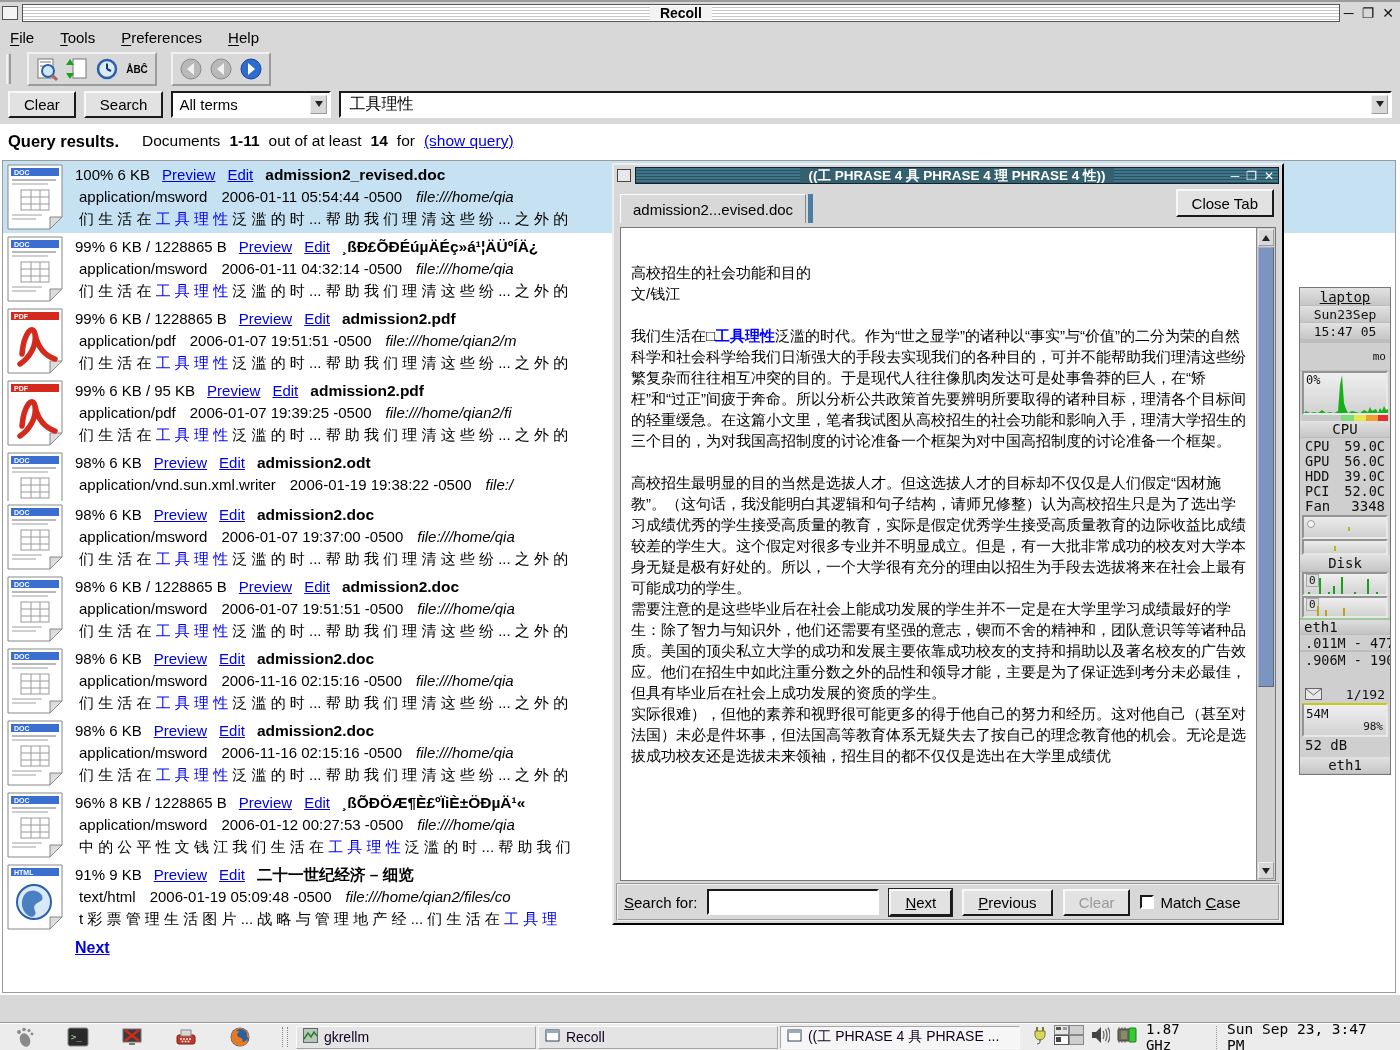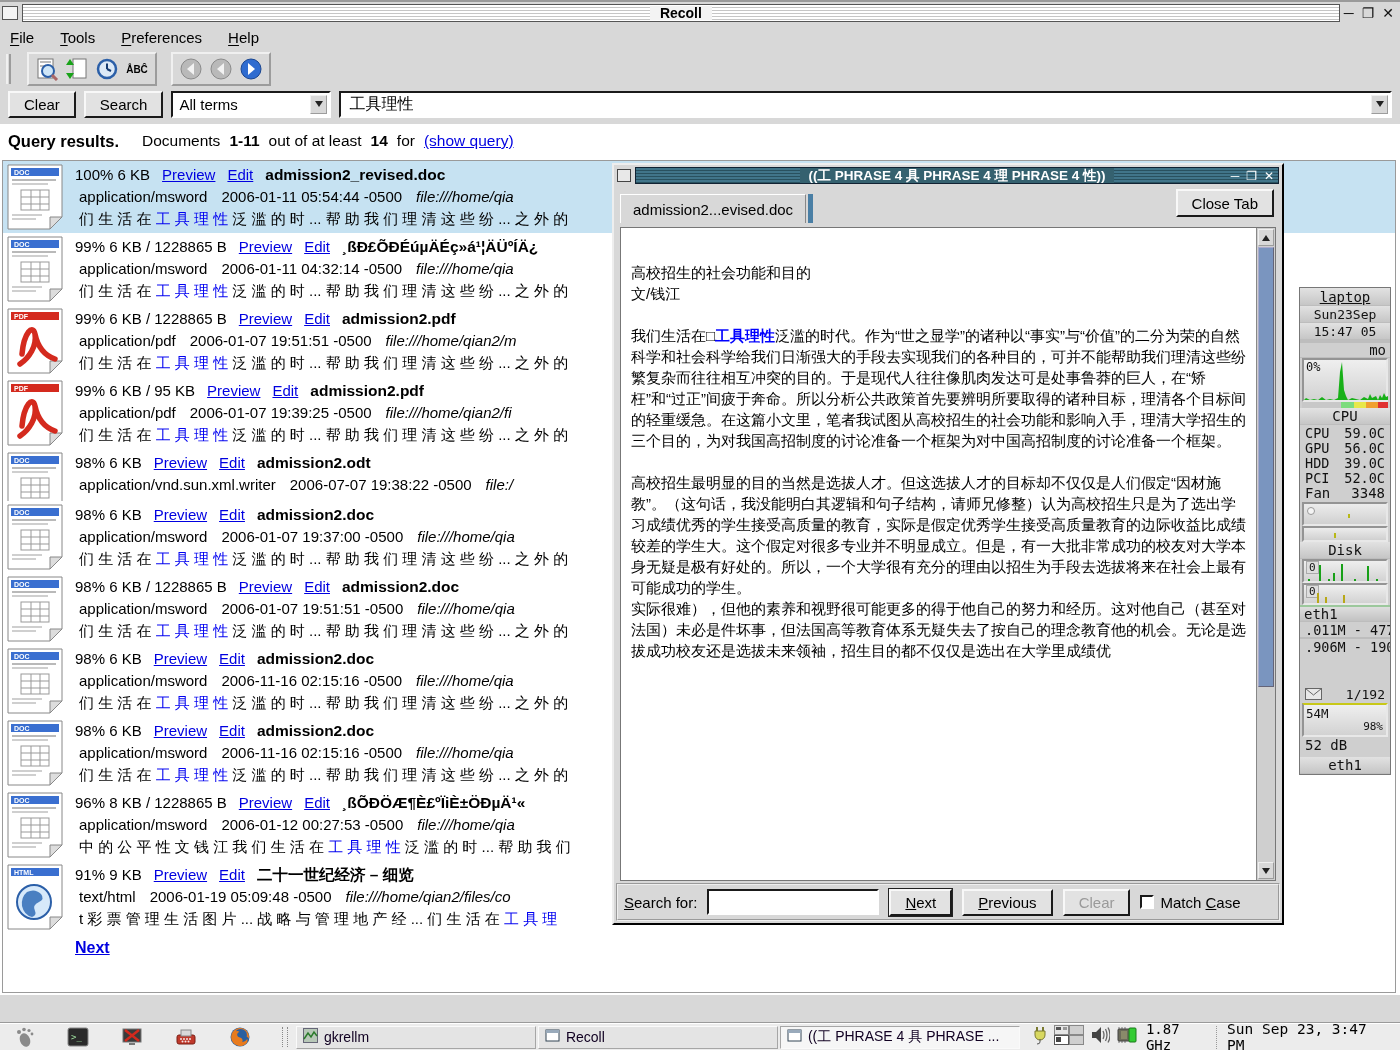--- a/index.html
+++ b/index.html
@@ -93,21 +93,21 @@
 
   
   .gkrellm{position:absolute;left:1299px;top:287px;width:92px;height:488px;background:#cfcfcf;border:1px solid #777;
     z-index:4;display:flex;flex-direction:column;font-family:"DejaVu Sans Mono","Liberation Mono",monospace;
     font-size:13px;color:#111;}
   .gk-row{display:flex;align-items:center;justify-content:center;border-bottom:1px solid #bdbdbd;
     background:linear-gradient(to bottom,#e2e2e2,#c6c6c6);flex:0 0 auto;}
   .gk-host{height:18px;font-size:14px;text-decoration:underline;}
   .gk-date{height:17px;} .gk-time{height:17px;}
   .gk-sep{height:3px;background:#bdbdbd;}
-  .gk-label-r{height:15px;justify-content:flex-end;padding-right:4px;font-size:14px;background:#cfcfcf;}
+  .gk-label-r{height:28px;justify-content:flex-end;padding-right:4px;font-size:11px;background:#cfcfcf;}
   .gk-chart{position:relative;margin:0 2px;border:2px inset #e8e8e8;background:linear-gradient(to bottom,#efefef,#d2d2d2);}
   .gk-chart .pct{position:absolute;left:2px;top:0;font-size:12px;}
   .gk-krell{height:6px;margin:0 2px;background:linear-gradient(90deg,#c8c8c8 0 45%,#7ddc7d 45% 60%,#e8e84a 60% 75%,#f0a030 75% 88%,#e03030 88% 100%);}
   .gk-hdr{height:17px;font-size:14px;}
   .gk-kv{height:15px;display:flex;justify-content:space-between;padding:0 5px;background:#cfcfcf;font-size:13.5px;flex:0 0 auto;}
   .gk-panel{margin:0 2px;border:2px inset #e8e8e8;background:linear-gradient(to bottom,#ececec,#d0d0d0);position:relative;flex:0 0 auto;}
   .gk-left{justify-content:flex-start;padding-left:4px;}
   .gk-spacer{flex:1;background:#cfcfcf;}
   .gk-mailrow{height:18px;display:flex;align-items:center;justify-content:space-between;padding:0 5px;flex:0 0 auto;}
   .gk-chart .zero{position:absolute;left:2px;top:0;font-size:11px;background:#dedede;border:1px solid #aaa;line-height:11px;padding:0 2px;}
@@ -372,21 +372,21 @@
     </span>
     <div class="rbody">
       <div class="l1">
         <span class="rhead">98% 6 KB</span>
         <span class="link rlink-preview">Preview</span>
         <span class="link rlink-edit">Edit</span>
         <span class="rtitle">admission2.odt</span>
       </div>
       <div class="l2">
         <span class="rmime">application/vnd.sun.xml.writer</span>
-        <span class="rdate">2006-07-07 19:38:22 -0500</span>
+        <span class="rdate">2006-01-19 19:38:22 -0500</span>
         <span class="rurl">file:/</span>
       </div>
 
     </div>
   </div><div class="row h3">
     <span class="ricon">
       <svg class="ic-doc" width="56" height="66" viewBox="0 0 56 66" style="display: inline;">
               <path d="M1 1 H55 V53 L43 65 H1 Z" fill="#fff" stroke="#888"></path>
               <path d="M55 53 H43 V65 Z" fill="#ddd" stroke="#888"></path>
               <rect x="4" y="4" width="48" height="8" fill="#3a6fd0"></rect>
@@ -603,20 +603,21 @@
     <button class="btn pv-closetab">Close Tab</button>
   </div>
   <div class="pv-content">
     <div class="pv-text" id="pv-text">
         <div class="para"><span>高校招生的社会功能和目的</span></div>
         <div class="para"><span>文/钱江</span></div>
         <div class="para"><span></span></div>
         <div class="para"><span>我们生活在□</span><span class="phl">工具理性</span><span>泛滥的时代。作为“世之显学”的诸种以“事实”与“价值”的二分为荣的自然科学和社会科学给我们日渐强大的手段去实现我们的各种目的，可并不能帮助我们理清这些纷繁复杂而往往相互冲突的目的。于是现代人往往像肌肉发达可是处事鲁莽的巨人，在“矫枉”和“过正”间疲于奔命。所以分析公共政策首先要辨明所要取得的诸种目标，理清各个目标间的轻重缓急。在这篇小文里，笔者我试图从高校招生的社会功能和影响入手，理清大学招生的三个目的，为对我国高招制度的讨论准备一个框架为对中国高招制度的讨论准备一个框架。</span></div>
         <div class="para"><span></span></div>
         <div class="para"><span>高校招生最明显的目的当然是选拔人才。但这选拔人才的目标却不仅仅是人们假定“因材施教”。（这句话，我没能明白其逻辑和句子结构，请师兄修整）认为高校招生只是为了选出学习成绩优秀的学生接受高质量的教育，实际是假定优秀学生接受高质量教育的边际收益比成绩较差的学生大。这个假定对很多专业并不明显成立。但是，有一大批非常成功的校友对大学本身无疑是极有好处的。所以，一个大学很有充分的理由以招生为手段去选拔将来在社会上最有可能成功的学生。</span></div>
+        <div class="para"><span>需要注意的是这些毕业后在社会上能成功发展的学生并不一定是在大学里学习成绩最好的学生：除了智力与知识外，他们还需要有坚强的意志，锲而不舍的精神和，团队意识等等诸种品质。美国的顶尖私立大学的成功和发展主要依靠成功校友的支持和捐助以及著名校友的广告效应。他们在招生中如此注重分数之外的品性和领导才能，主要是为了保证选到考分未必最佳，但具有毕业后在社会上成功发展的资质的学生。</span></div>
         <div class="para"><span>实际很难），但他的素养和视野很可能更多的得于他自己的努力和经历。这对他自己（甚至对法国）未必是件坏事，但法国高等教育体系无疑失去了按自己的理念教育他的机会。无论是选拔成功校友还是选拔未来领袖，招生目的都不仅仅是选出在大学里成绩优</span></div>
       </div>
     <div class="pv-scroll">
       <div class="sc-btn sc-up">
           <span class="tri-up-s"></span>
         </div>
       <div class="sc-thumb"></div>
       <div class="sc-btn sc-down">
           <span class="tri-down-s"></span>
         </div>

